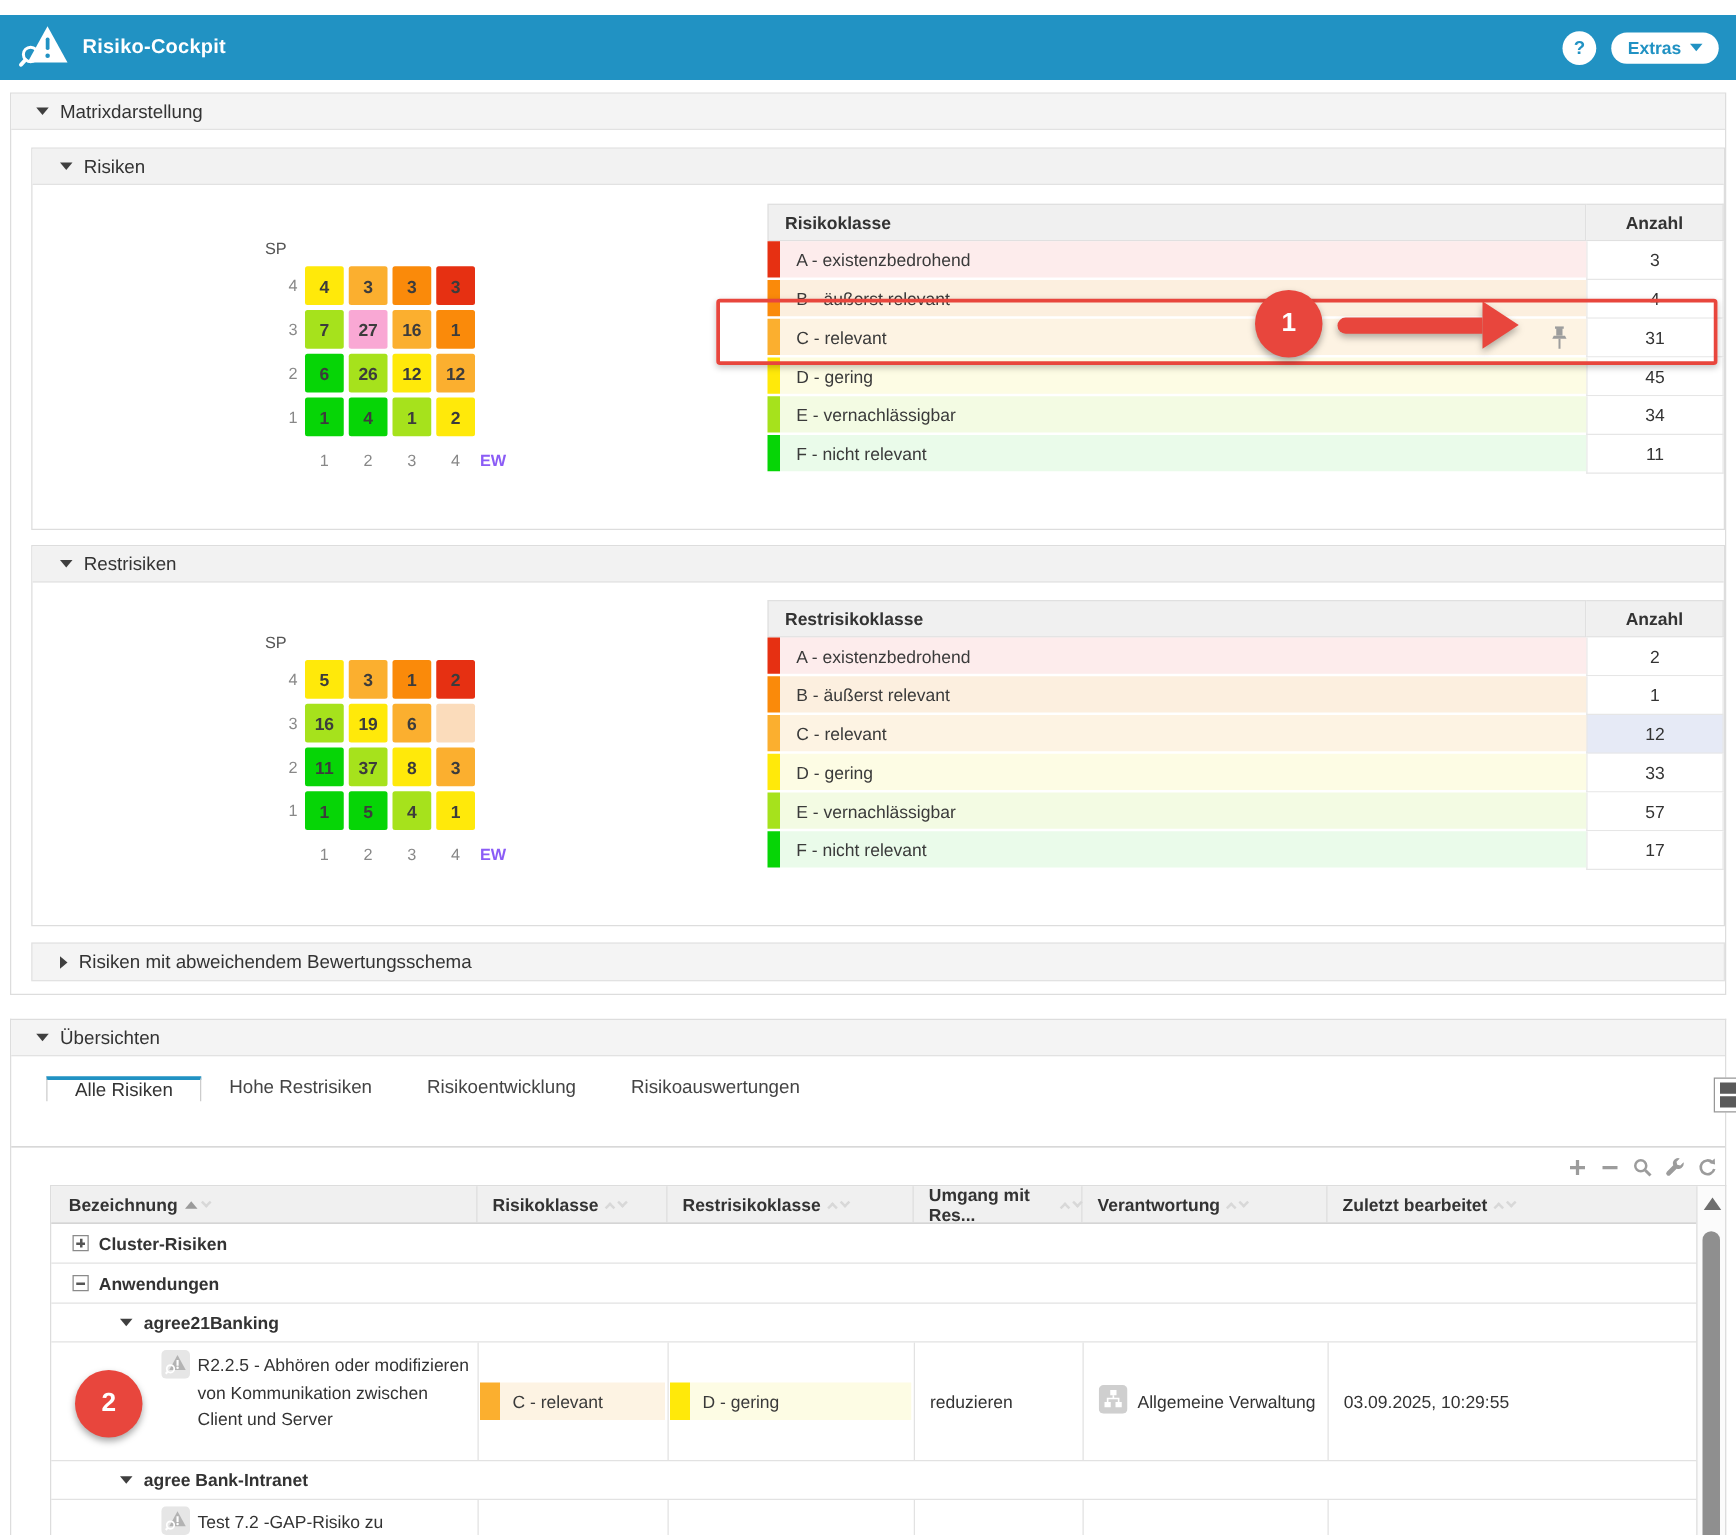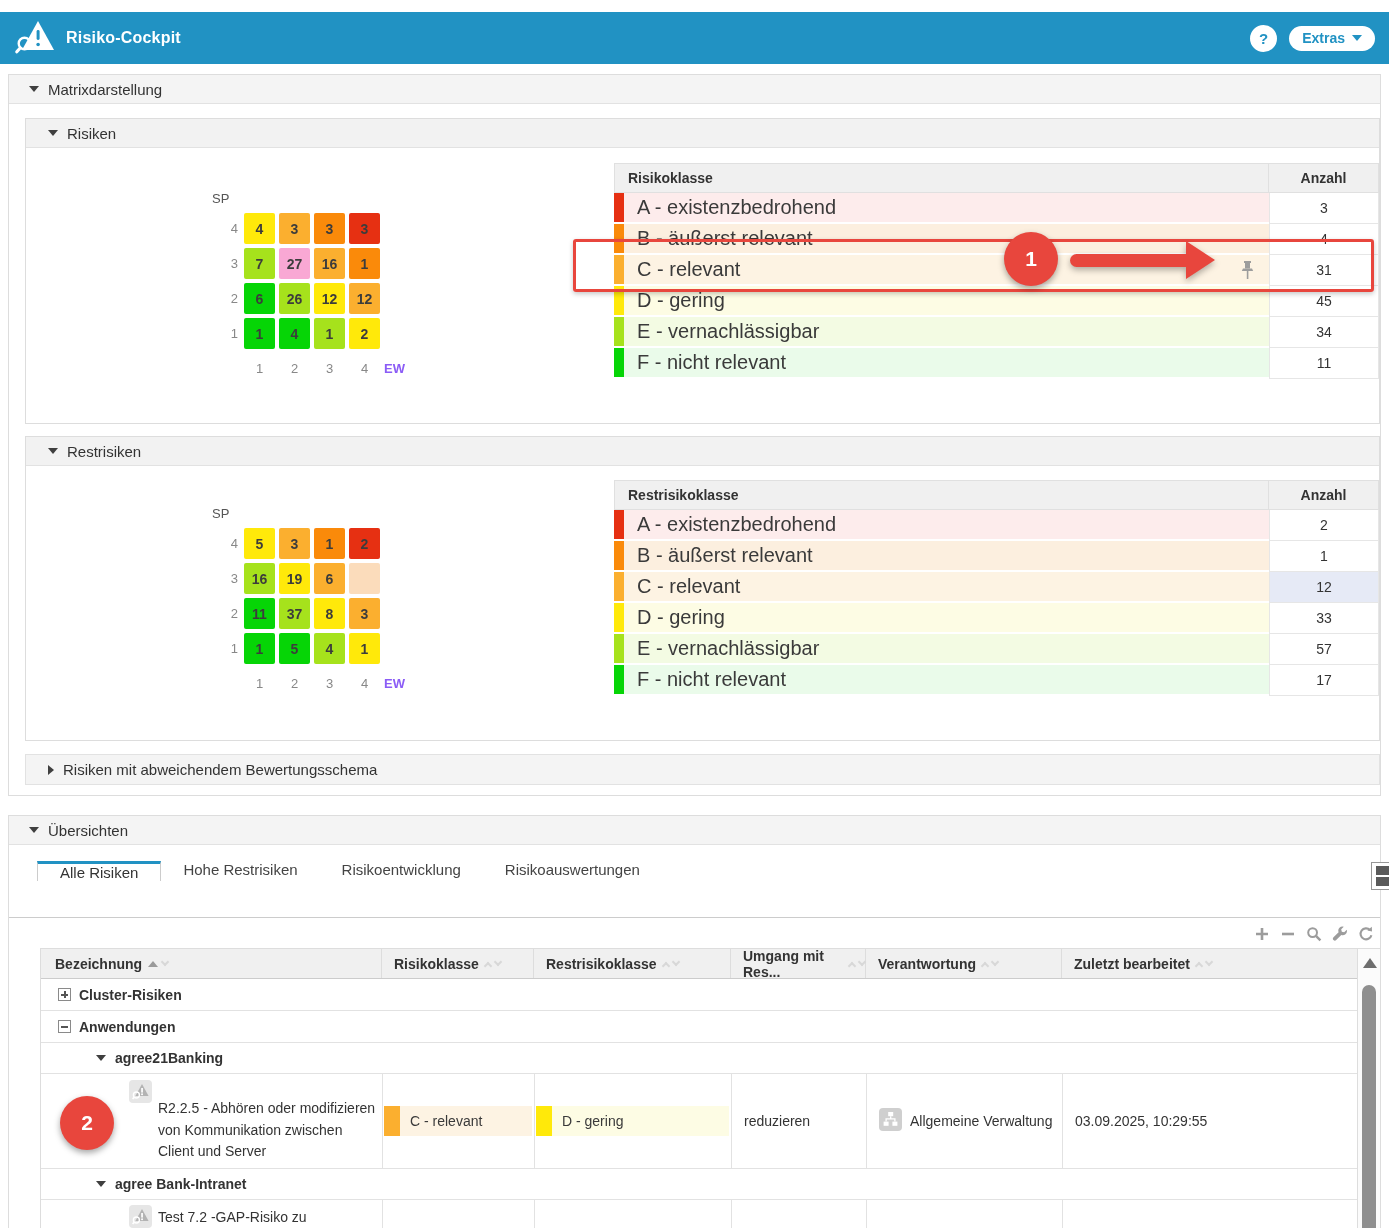--- a/index.html
+++ b/index.html
@@ -58,21 +58,21 @@
   #panel-risiken .ct { top:44px; }
   #panel-rest    .ct { top:43px; }
   .ct-head { display:flex; height:30px; }
   .ct-hclass { flex:1; background:#f0f0f0; border:1px solid #e0e0e0; display:flex; align-items:center;
     padding-left:13px; font-weight:bold; font-size:14px; color:#333; }
   .ct-hcount { width:110px; background:#f0f0f0; border:1px solid #e0e0e0; border-left:none;
     display:flex; align-items:center; justify-content:center; font-weight:bold; font-size:14px; color:#333; }
   .ct-row { display:flex; height:31px; cursor:pointer; }
   .ct-bar { width:10px; height:29px; }
   .ct-label { flex:1; height:29px; display:flex; align-items:center; padding:0 14px 0 13px;
-    font-size:20px; color:#3a3a3a; position:relative; }
+    font-size:14px; color:#3a3a3a; position:relative; }
   .ct-count { width:110px; height:31px; border:1px solid #e6e6e6; border-top:none; background:#fff;
     display:flex; align-items:center; justify-content:center; font-size:14px; color:#333; }
   .pin { position:absolute; right:14px; top:6px; cursor:pointer; }
 
   
   .tabs-underline { position:absolute; left:0; right:0; top:101px; height:1px; background:#ccc; }
   .tabs { position:absolute; left:16px; top:45px; height:57px; display:flex; align-items:flex-start;margin-left:12px; }
   .tab { display:flex; align-items:center; padding:0 22px; font-size:15px; color:#444; cursor:pointer; }
   .tab.active { background:#fff; border:1px solid #ccc; border-top:3px solid #2192c3; border-bottom:none;
     position:relative; z-index:2; color:#333; }
@@ -112,21 +112,21 @@
   .expander .v { top:2px; bottom:2px; left:5px; width:2px; }
   .gcaret { width:0; height:0; border-left:5px solid transparent; border-right:5px solid transparent;
     border-top:6px solid #3f3f3f; flex:none; }
 
   .risk-row { display:flex; height:95px; }
   .risk-row.partial { height:29px; border-bottom:none; overflow:hidden; }
   .rcell { border-left:1px solid #e2e2e2; position:relative; }
   .rcell.first { border-left:none; }
   .risk-ic { position:absolute; left:88px; top:6px; }
   .risk-row.partial .risk-ic { top:5px; }
-  .risk-name { position:absolute; left:117px; top:24px; width:220px; font-size:14px; color:#333; line-height:21.5px; }
+  .risk-name { position:absolute; left:117px; top:8px; width:220px; font-size:14px; color:#333; line-height:21.5px; }
   .risk-row.partial .risk-name { top:7px; width:300px; }
   .chip { display:flex; height:30px; margin:32px 2px 0 1px; }
   .chip-bar { width:16px; flex:none; }
   .chip-label { flex:1; display:flex; align-items:center; padding-left:10px; font-size:14px; color:#3a3a3a; }
   .cell-text { display:flex; align-items:center; padding-left:12px; font-size:14px; color:#333; height:100%; }
   .cell-resp { display:flex; align-items:center; gap:8px; padding-left:12px; font-size:14px; color:#333; height:100%; }
 
   .grid-scrollbar { position:absolute; right:0; top:0; bottom:0; width:23px; border-left:1px solid #ddd;
     background:#fbfbfb; cursor:pointer; }
   .sb-up { position:absolute; left:5px; top:9px; width:0; height:0; border-left:7px solid transparent;

